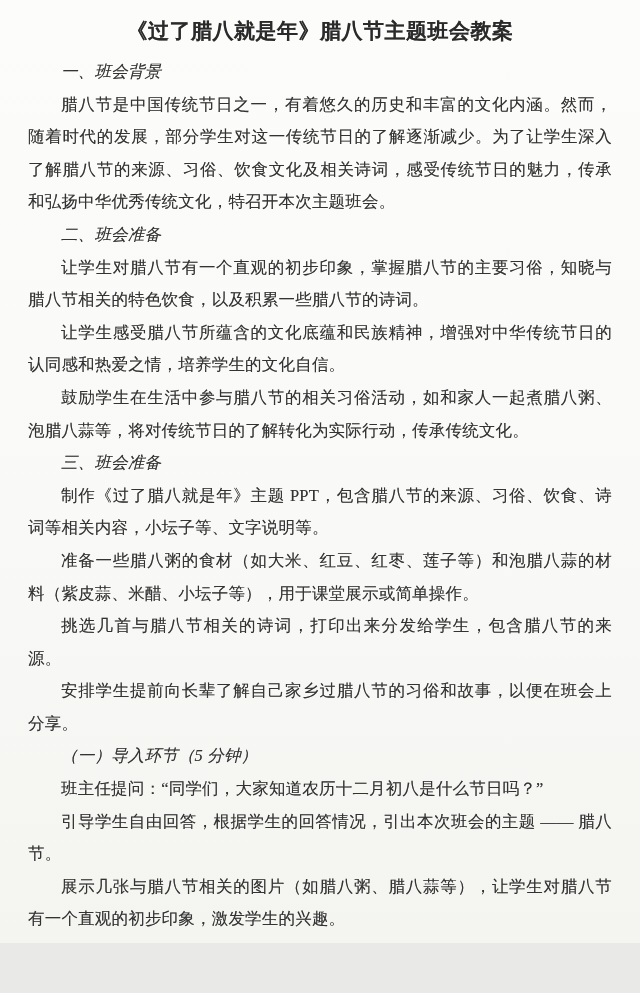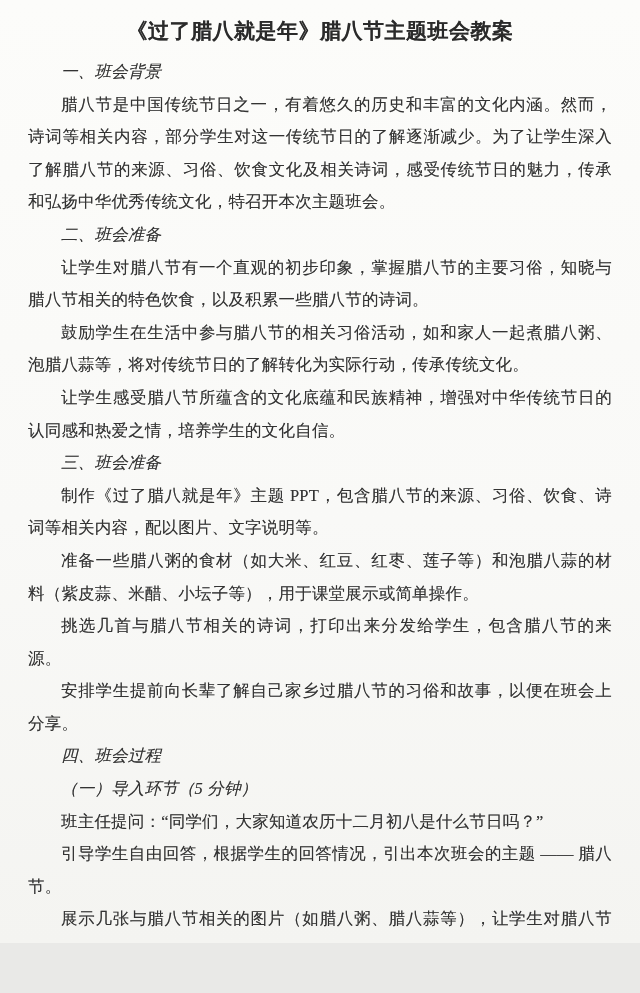--- a/index.html
+++ b/index.html
@@ -48,40 +48,39 @@
 <body>
 
 <div class="page">
 
   <h1 class="doc-title">《过了腊八就是年》腊八节主题班会教案</h1>
 
   <div class="doc-body">
 
     <section>
       <p class="section-heading">一、班会背景</p>
-      <p>腊八节是中国传统节日之一，有着悠久的历史和丰富的文化内涵。然而，诗词等相关内容，部分学生对这一传统节日的了解逐渐减少。为了让学生深入了解腊八节的来源、习俗、饮食文化及相关诗词，感受传统节日的魅力，传承和弘扬中华优秀传统文化，特召开本次主题班会。</p>
+      <p>腊八节是中国传统节日之一，有着悠久的历史和丰富的文化内涵。然而，随着时代的发展，部分学生对这一传统节日的了解逐渐减少。为了让学生深入了解腊八节的来源、习俗、饮食文化及相关诗词，感受传统节日的魅力，传承和弘扬中华优秀传统文化，特召开本次主题班会。</p>
     </section>
 
     <section>
       <p class="section-heading">二、班会准备</p>
       <p>让学生对腊八节有一个直观的初步印象，掌握腊八节的主要习俗，知晓与腊八节相关的特色饮食，以及积累一些腊八节的诗词。</p>
+      <p>让学生感受腊八节所蕴含的文化底蕴和民族精神，增强对中华传统节日的认同感和热爱之情，培养学生的文化自信。</p>
       <p>鼓励学生在生活中参与腊八节的相关习俗活动，如和家人一起煮腊八粥、泡腊八蒜等，将对传统节日的了解转化为实际行动，传承传统文化。</p>
-      <p>让学生感受腊八节所蕴含的文化底蕴和民族精神，增强对中华传统节日的认同感和热爱之情，培养学生的文化自信。</p>
     </section>
 
     <section>
       <p class="section-heading">三、班会准备</p>
-      <p>制作《过了腊八就是年》主题 PPT，包含腊八节的来源、习俗、饮食、诗词等相关内容，配以图片、文字说明等。</p>
+      <p>制作《过了腊八就是年》主题 PPT，包含腊八节的来源、习俗、饮食、诗词等相关内容，小坛子等、文字说明等。</p>
       <p>准备一些腊八粥的食材（如大米、红豆、红枣、莲子等）和泡腊八蒜的材料（紫皮蒜、米醋、小坛子等），用于课堂展示或简单操作。</p>
       <p>挑选几首与腊八节相关的诗词，打印出来分发给学生，包含腊八节的来源。</p>
       <p>安排学生提前向长辈了解自己家乡过腊八节的习俗和故事，以便在班会上分享。</p>
     </section>
 
     <section>
-      <p class="section-heading">四、班会过程</p>
       <p class="section-heading">（一）导入环节（5 分钟）</p>
       <p>班主任提问：“同学们，大家知道农历十二月初八是什么节日吗？”</p>
       <p>引导学生自由回答，根据学生的回答情况，引出本次班会的主题 —— 腊八节。</p>
       <p>展示几张与腊八节相关的图片（如腊八粥、腊八蒜等），让学生对腊八节有一个直观的初步印象，激发学生的兴趣。</p>
     </section>
 
   </div>
 </div>
 
 </body></html>

